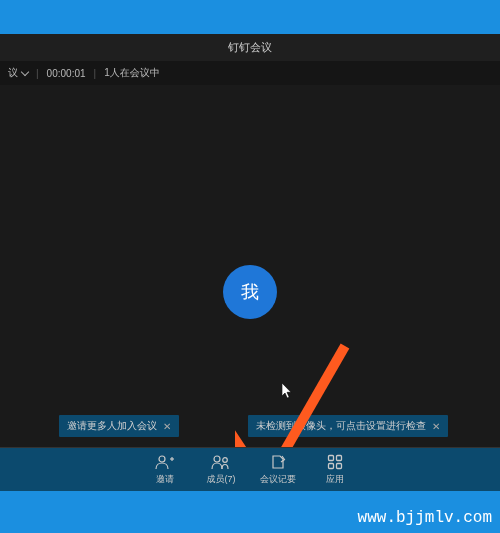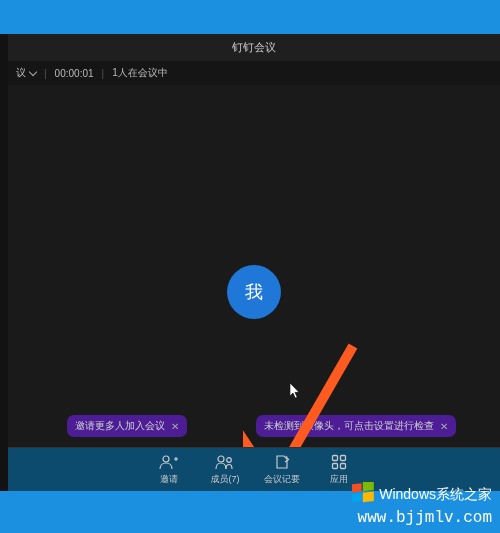--- a/index.html
+++ b/index.html
@@ -18,21 +18,20 @@
     }
     .app-window {
       position: absolute;
       top: 34px;
       left: 0;
       right: 0;
       bottom: 42px;
       background: #121212;
       display: flex;
       flex-direction: column;
-      padding-left: 8px;
     }
     .window-title-bar {
       height: 27px;
       background: #1f1f1f;
       display: flex;
       align-items: center;
       justify-content: center;
       color: #cfcfcf;
       font-size: 11px;
     }
@@ -82,25 +81,25 @@
       position: absolute;
       top: 298px;
       left: 282px;
       color: #fff;
       font-size: 12px;
       pointer-events: none;
     }
     .tooltip {
       position: absolute;
       bottom: 10px;
-      background: #4c1d95;
+      background: #0c4a6e;
       color: #d0d0d0;
       font-size: 10px;
       padding: 4px 8px;
-      border-radius: 7px;
+      border-radius: 1px;
       display: flex;
       align-items: center;
       gap: 6px;
       white-space: nowrap;
     }
     .tooltip-left { left: 59px; }
     .tooltip-right { left: 248px; }
     .tooltip .close-x {
       color: #aaa;
       cursor: pointer;
@@ -272,27 +271,16 @@
         </span>
         <span class="lbl">应用</span>
       </div>
 
 
     </div>
 
   </div>
 
   <div class="watermark">
-    <div class="line1">
-      <span>
-        <svg width="22" height="22" viewBox="0 0 22 22">
-          <rect x="0" y="2.2" width="9.6" height="8.3" fill="#f25022" transform="skewY(-6)"></rect>
-          <rect x="10.8" y="1" width="11" height="9.5" fill="#7fba00" transform="skewY(-6)"></rect>
-          <rect x="0" y="12" width="9.6" height="8.3" fill="#00a4ef" transform="skewY(-6)"></rect>
-          <rect x="10.8" y="11.8" width="11" height="9.5" fill="#ffb900" transform="skewY(-6)"></rect>
-        </svg>
-      </span>
-      <span class="wtext">Windows系统之家</span>
-    </div>
     <span class="wurl">www.bjjmlv.com</span>
   </div>
 
 </div>
 
 </body></html>

